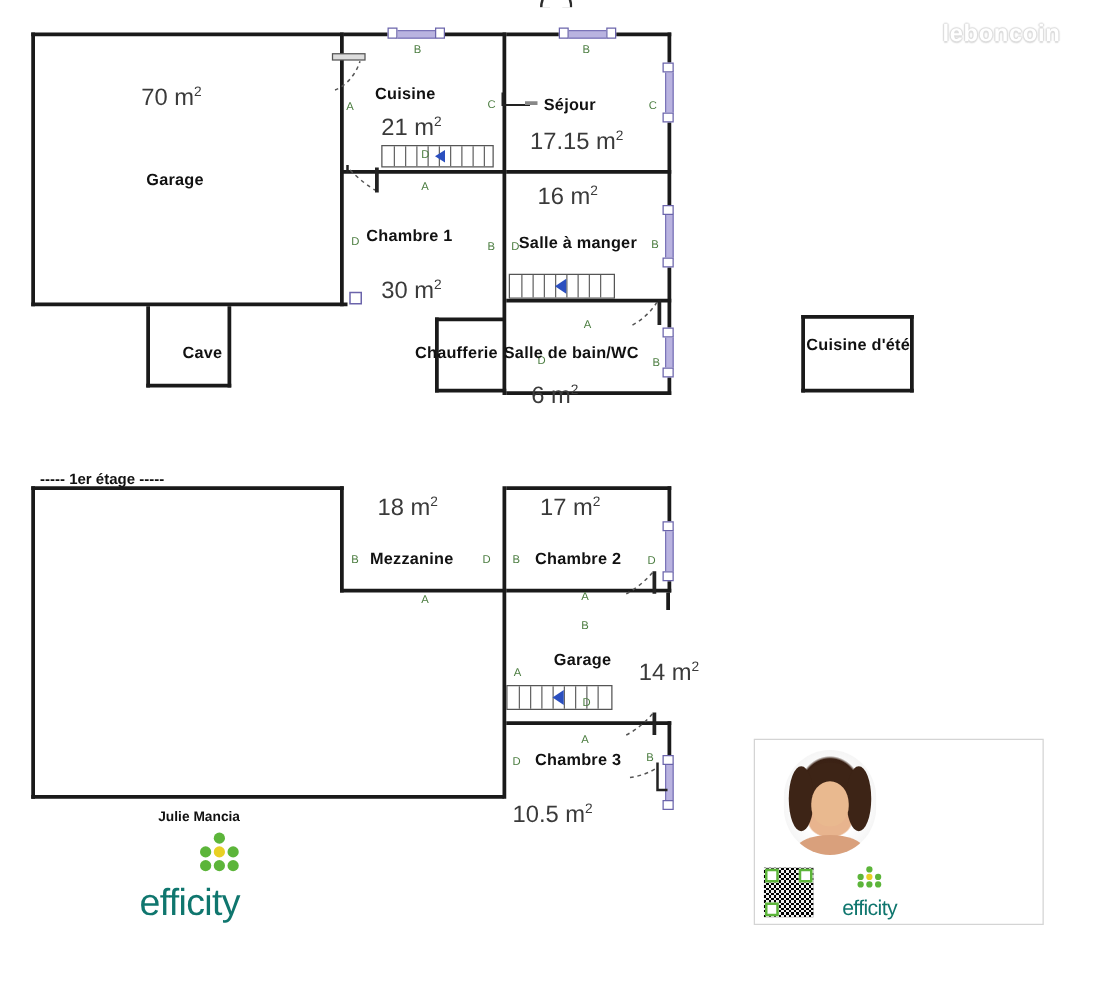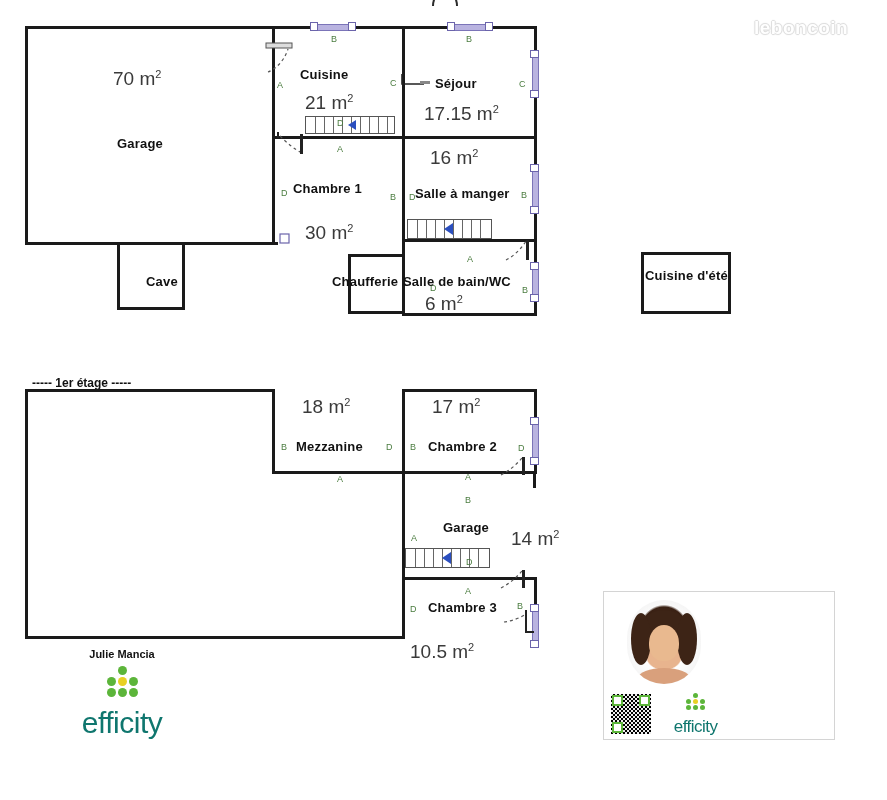--- a/index.html
+++ b/index.html
@@ -141,21 +141,21 @@
     color: #ffffff;
     text-shadow:
       0 0 1px #d8d8d8, 1px 0 1px #dcdcdc, -1px 0 1px #dcdcdc,
       0 1px 1px #dcdcdc, 0 -1px 1px #dcdcdc;
     letter-spacing: 0.5px;
   }
 
   
   .logo-block {
     position: absolute;
-    text-align: center;
+    text-align: right;
   }
   .logo-agent {
     font-family: "Liberation Sans", sans-serif;
     font-weight: bold;
     font-size: 11px;
     color: #111;
     margin-bottom: 6px;
   }
   .dots {
     display: inline-block;
@@ -484,21 +484,21 @@
   </div>
 
   <div class="room-area" style="left:430px; top:147px;">
     <span>16 m</span><sup>2</sup>
   </div>
   <div class="room-name" style="left:415px; top:186px;">Salle à manger</div>
 
   <div class="room-name" style="left:332px; top:274px;text-align:right;">Chaufferie</div>
 
   <div class="room-name" style="left:403px; top:274px;">Salle de bain/WC</div>
-  <div class="room-area" style="left:425px; top:293px;">
+  <div class="room-area" style="left:425px; top:306px;">
     <span>6 m</span><sup>2</sup>
   </div>
 
   <div class="wall" style="left:641px; top:252px; width:90px; height:3px;"></div>
   <div class="wall" style="left:641px; top:252px; width:3px; height:62px;"></div>
   <div class="wall" style="left:641px; top:311px; width:90px; height:3px;"></div>
   <div class="wall" style="left:728px; top:252px; width:3px; height:62px;"></div>
   <div class="room-name" style="left:645px; top:268px;">Cuisine d'été</div>
 
   <div class="floor-label" style="left:32px; top:376px;">-----  1er étage  -----</div>

